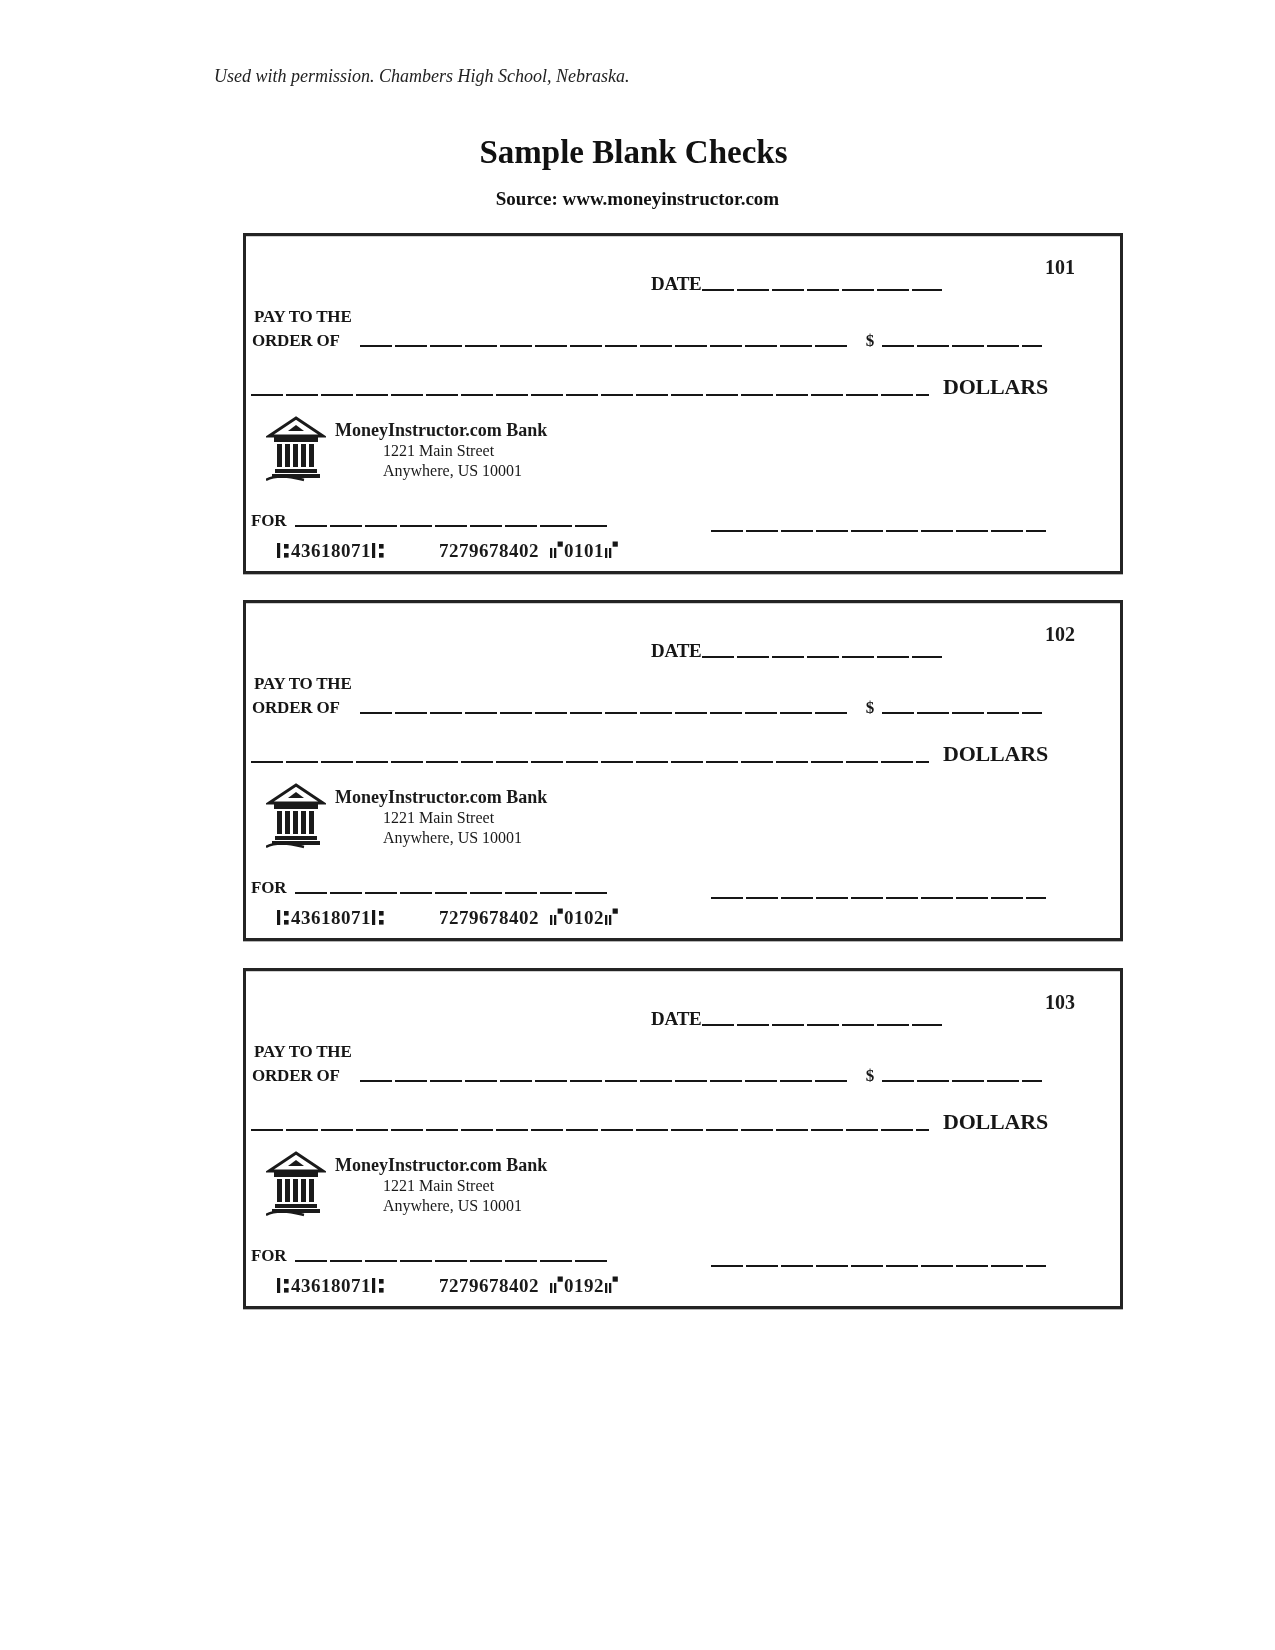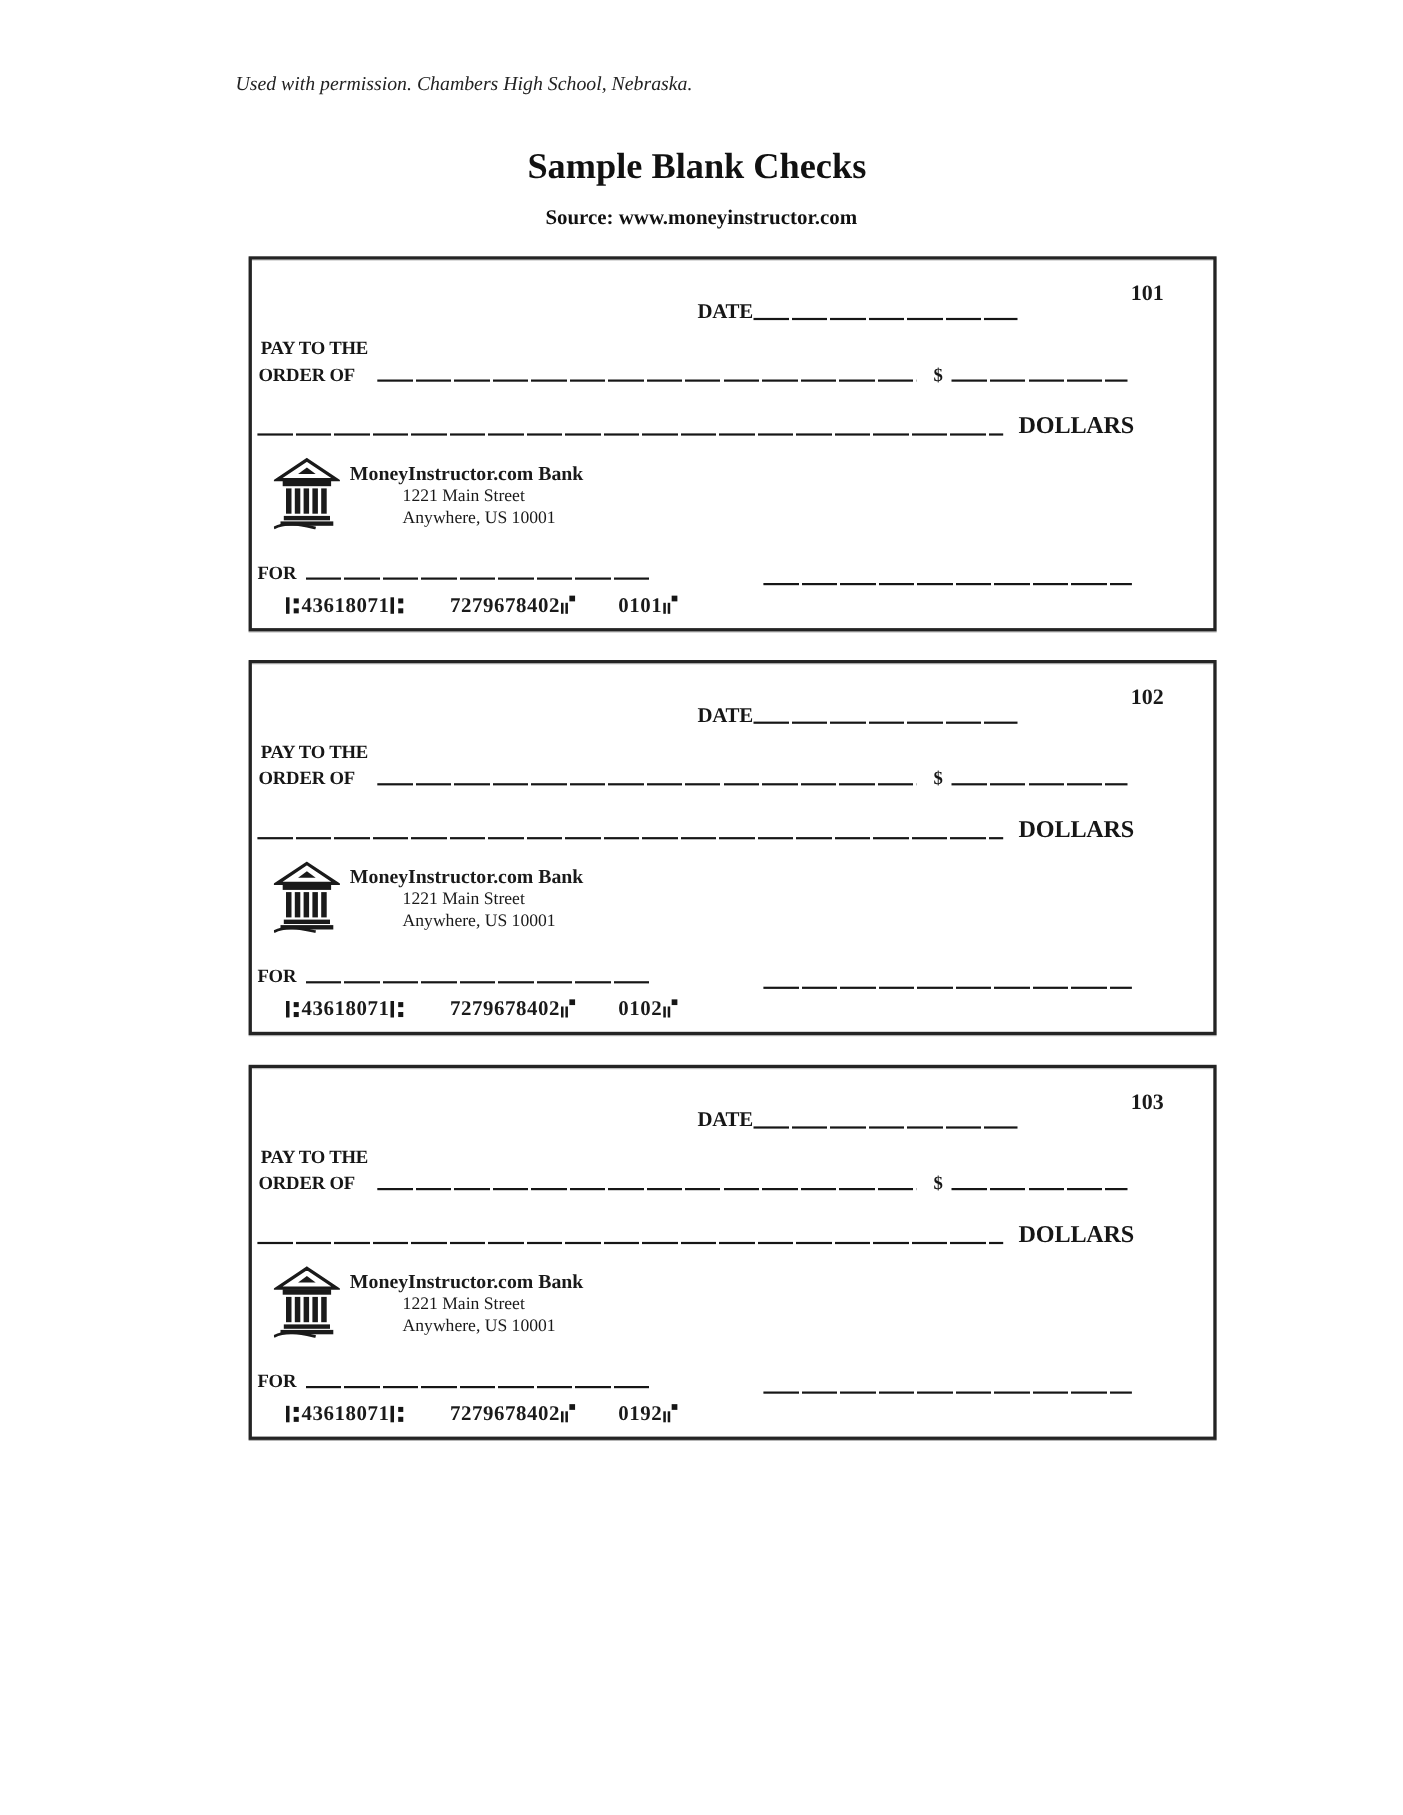--- a/index.html
+++ b/index.html
@@ -16,21 +16,21 @@
   }
   .title {
     position:absolute; left:0; top:134px; width:1267px;
     text-align:center; font-size:33px; font-weight:700; color:#111;
   }
   .source {
     position:absolute; left:0; top:188px; width:1275px;
     text-align:center; font-size:19px; font-weight:700; color:#111;
   }
   .check {
-    position:absolute; left:226px; width:880px; height:341px;
+    position:absolute; left:243px; width:880px; height:341px;
     background:#ffffff; border:3px solid #242424;
     box-shadow:0 1px 0 rgba(90,90,90,.45), inset 0 1px 0 rgba(120,120,120,.35);
   }
   .check.c1 { top:233px; }
   .check.c2 { top:600px; }
   .check.c3 { top:968px; }
 
   .lbl { font-weight:700; letter-spacing:-0.2px; color:#161616; }
 
   .check-number {
@@ -66,22 +66,22 @@
   .bank-addr { font-size:16px; line-height:1.25;margin-left:48px; }
 
   .for-row { left:5px; top:276px; }
   .for-row .lbl { font-size:17px; line-height:1; }
   .for-line { width:312px; margin-left:9px; }
   .sig-line { position:absolute; left:465px; top:294px; width:335px; }
 
   .micr-row { left:30px; top:303px; align-items:center; font-weight:700; font-size:19px; letter-spacing:0.5px; }
   .micr-row .num { line-height:1; }
   .micr-group { display:flex; align-items:flex-end; }
-  .micr-group.acct { margin-left:40px; }
-  .micr-group.chk { margin-left:38px; }
+  .micr-group.acct { margin-left:53px;gap:10px; }
+  .micr-group.chk { }
   .micr-sym { display:inline-block; }
   .micr-sym svg { display:block; }
 </style>
 </head>
 <body>
 
 <div class="permission">Used with permission. Chambers High School, Nebraska.</div>
 <div class="title">Sample Blank Checks</div>
 <div class="source">Source: www.moneyinstructor.com</div>
 

